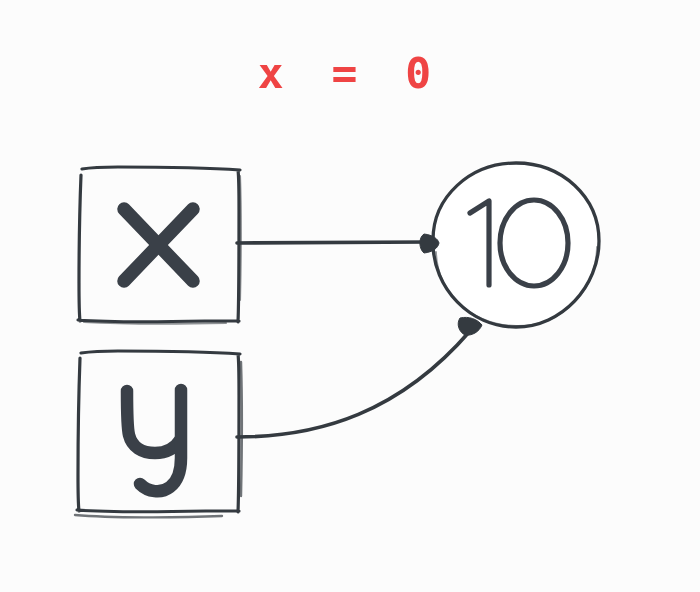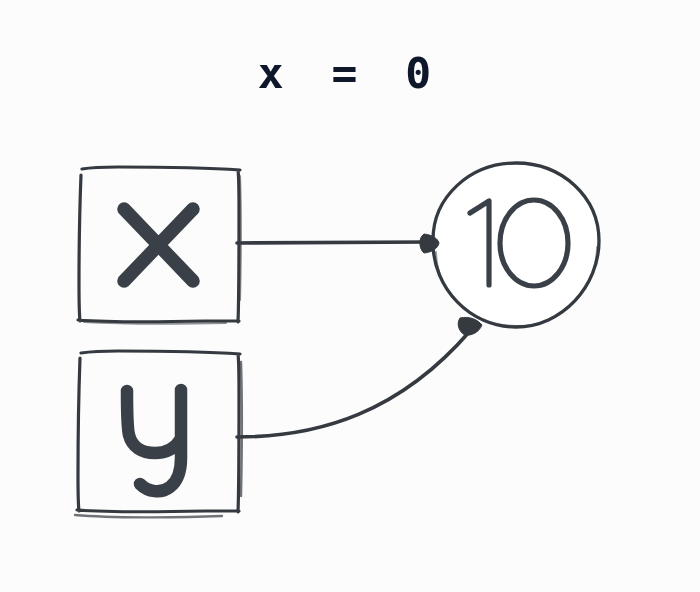--- a/index.html
+++ b/index.html
@@ -30,21 +30,21 @@
   .title-text {
     position: absolute;
     left: 0;
     top: 48px;
     width: 700px;
     text-align: center;
     font-family: "DejaVu Sans Mono", "Liberation Mono", monospace;
     font-size: 43px;
     font-weight: bold;
     letter-spacing: 11px;
-    color: #0f172a;
+    color: #ef4444;
     white-space: pre;
     user-select: none;
   }
 </style>
 </head>
 <body>
 
 <div id="canvas">
 
   <div class="title-text">x = 0</div>

